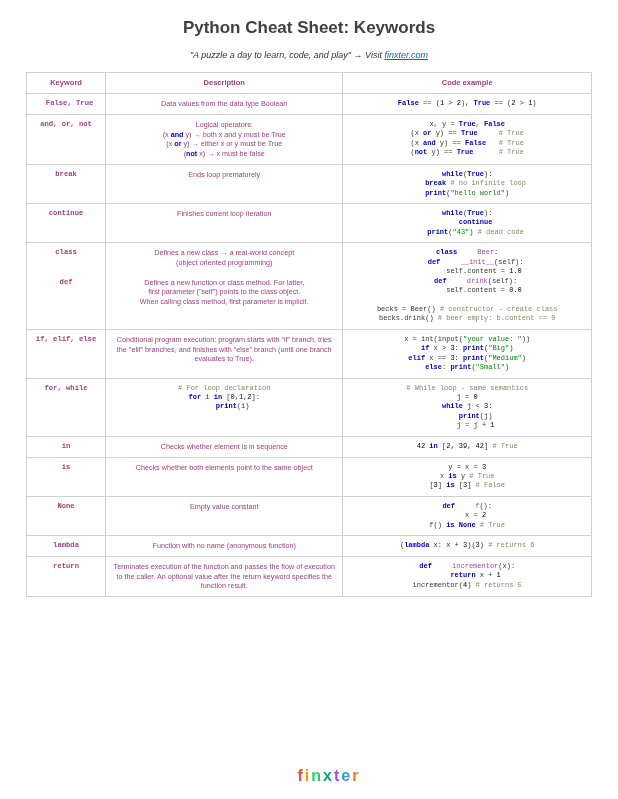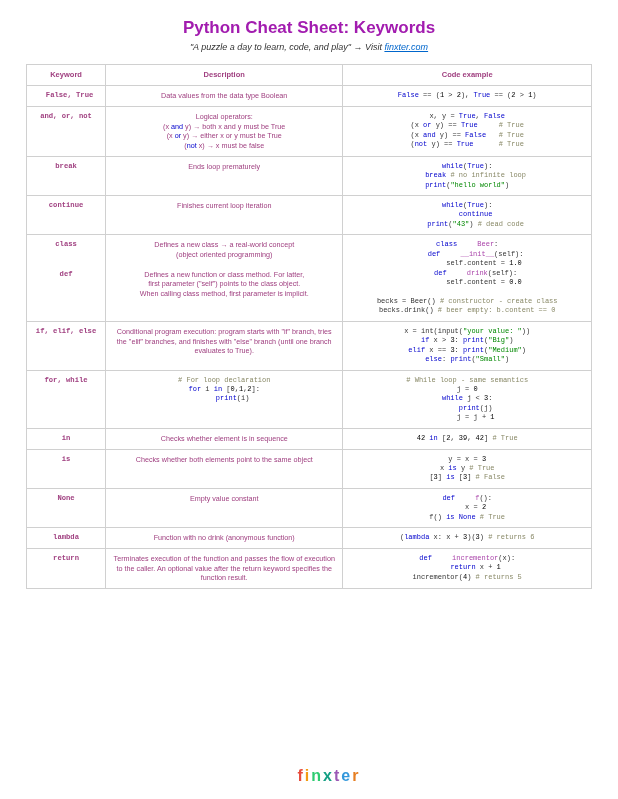--- a/index.html
+++ b/index.html
@@ -10,22 +10,22 @@
     font-family: Arial, Helvetica, sans-serif;
     color: #333;
     padding: 18px 26px 10px 26px;
     font-size: 8px;
     position: relative;
   }
   .title {
     text-align: center;
     font-size: 17px;
     font-weight: bold;
-    color: #a21caf;
-    margin-bottom: 4px;
+    color: #404040;
+    margin-bottom: 12px;
   }
   .subtitle {
     text-align: center;
     font-size: 9px;
     font-style: italic;
     color: #333;
     margin-bottom: 12px;
   }
   .subtitle a { color: #0066cc; text-decoration: underline; }
   table {
@@ -50,21 +50,21 @@
   col.c2 { width: 42%; }
   col.c3 { width: 44%; }
   .kw-cell { color: #a04080; font-weight: bold; font-family: "Courier New", monospace; }
   .desc { color: #a04080; }
   pre.code, pre.desc-code {
     font-family: "Courier New", monospace;
     white-space: pre;
     font-size: 7px;
     line-height: 1.35;
   }
-  .c-kw   { color: #0000cc; font-weight: normal; }   
+  .c-kw   { color: #0000cc; font-weight: bold; }   
   .c-str  { color: #008800; }                       
   .c-num  { color: #000; }
   .c-cmt  { color: #888866; }
   .c-def  { color: #aa44aa; margin-left: 16px; }                       
   .footer {
     position: absolute;
     bottom: 14px;
     left: 0; right: 0;
     text-align: center;
     font-size: 16px;
@@ -199,21 +199,21 @@
         <td class="kw-cell" style="white-space: pre-line;">None</td>
         <td class="desc">Empty value constant</td>
         <td>
           <pre class="code"><span class="c-kw">def</span> <span class="c-def">f</span>():
     x = <span class="c-num">2</span>
 f() <span class="c-kw">is</span> <span class="c-kw">None</span> <span class="c-cmt"># True</span></pre>
         </td>
       </tr>
       <tr>
         <td class="kw-cell" style="white-space: pre-line;">lambda</td>
-        <td class="desc">Function with no drink (anonymous function)</td>
+        <td class="desc">Function with no name (anonymous function)</td>
         <td>
           <pre class="code">(<span class="c-kw">lambda</span> x: x + <span class="c-num">3</span>)(<span class="c-num">3</span>) <span class="c-cmt"># returns 6</span></pre>
         </td>
       </tr>
       <tr>
         <td class="kw-cell" style="white-space: pre-line;">return</td>
         <td class="desc">Terminates execution of the function and passes the flow of execution to the caller. An optional value after the return keyword specifies the function result.</td>
         <td>
           <pre class="code"><span class="c-kw">def</span> <span class="c-def">incrementor</span>(x):
     <span class="c-kw">return</span> x + <span class="c-num">1</span>

